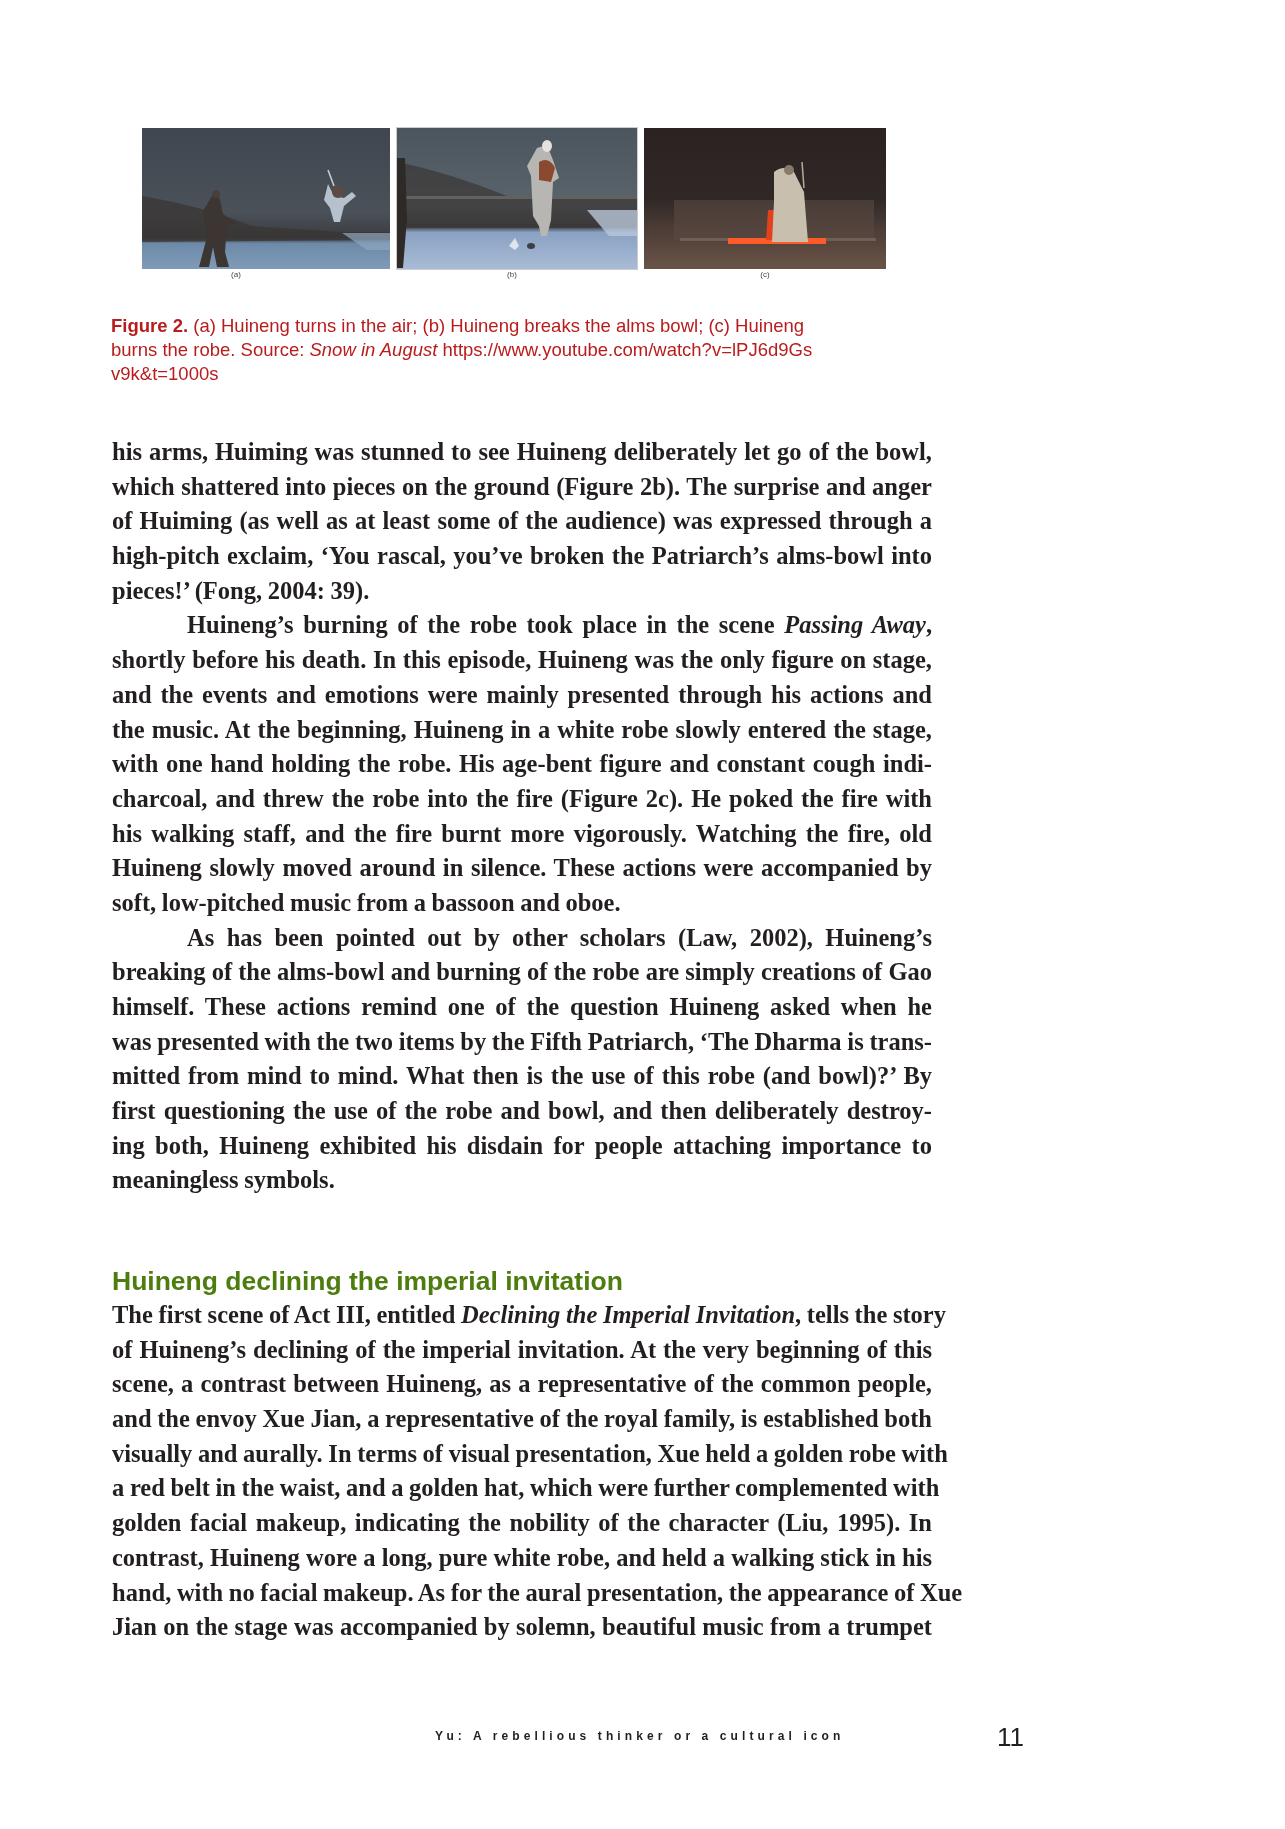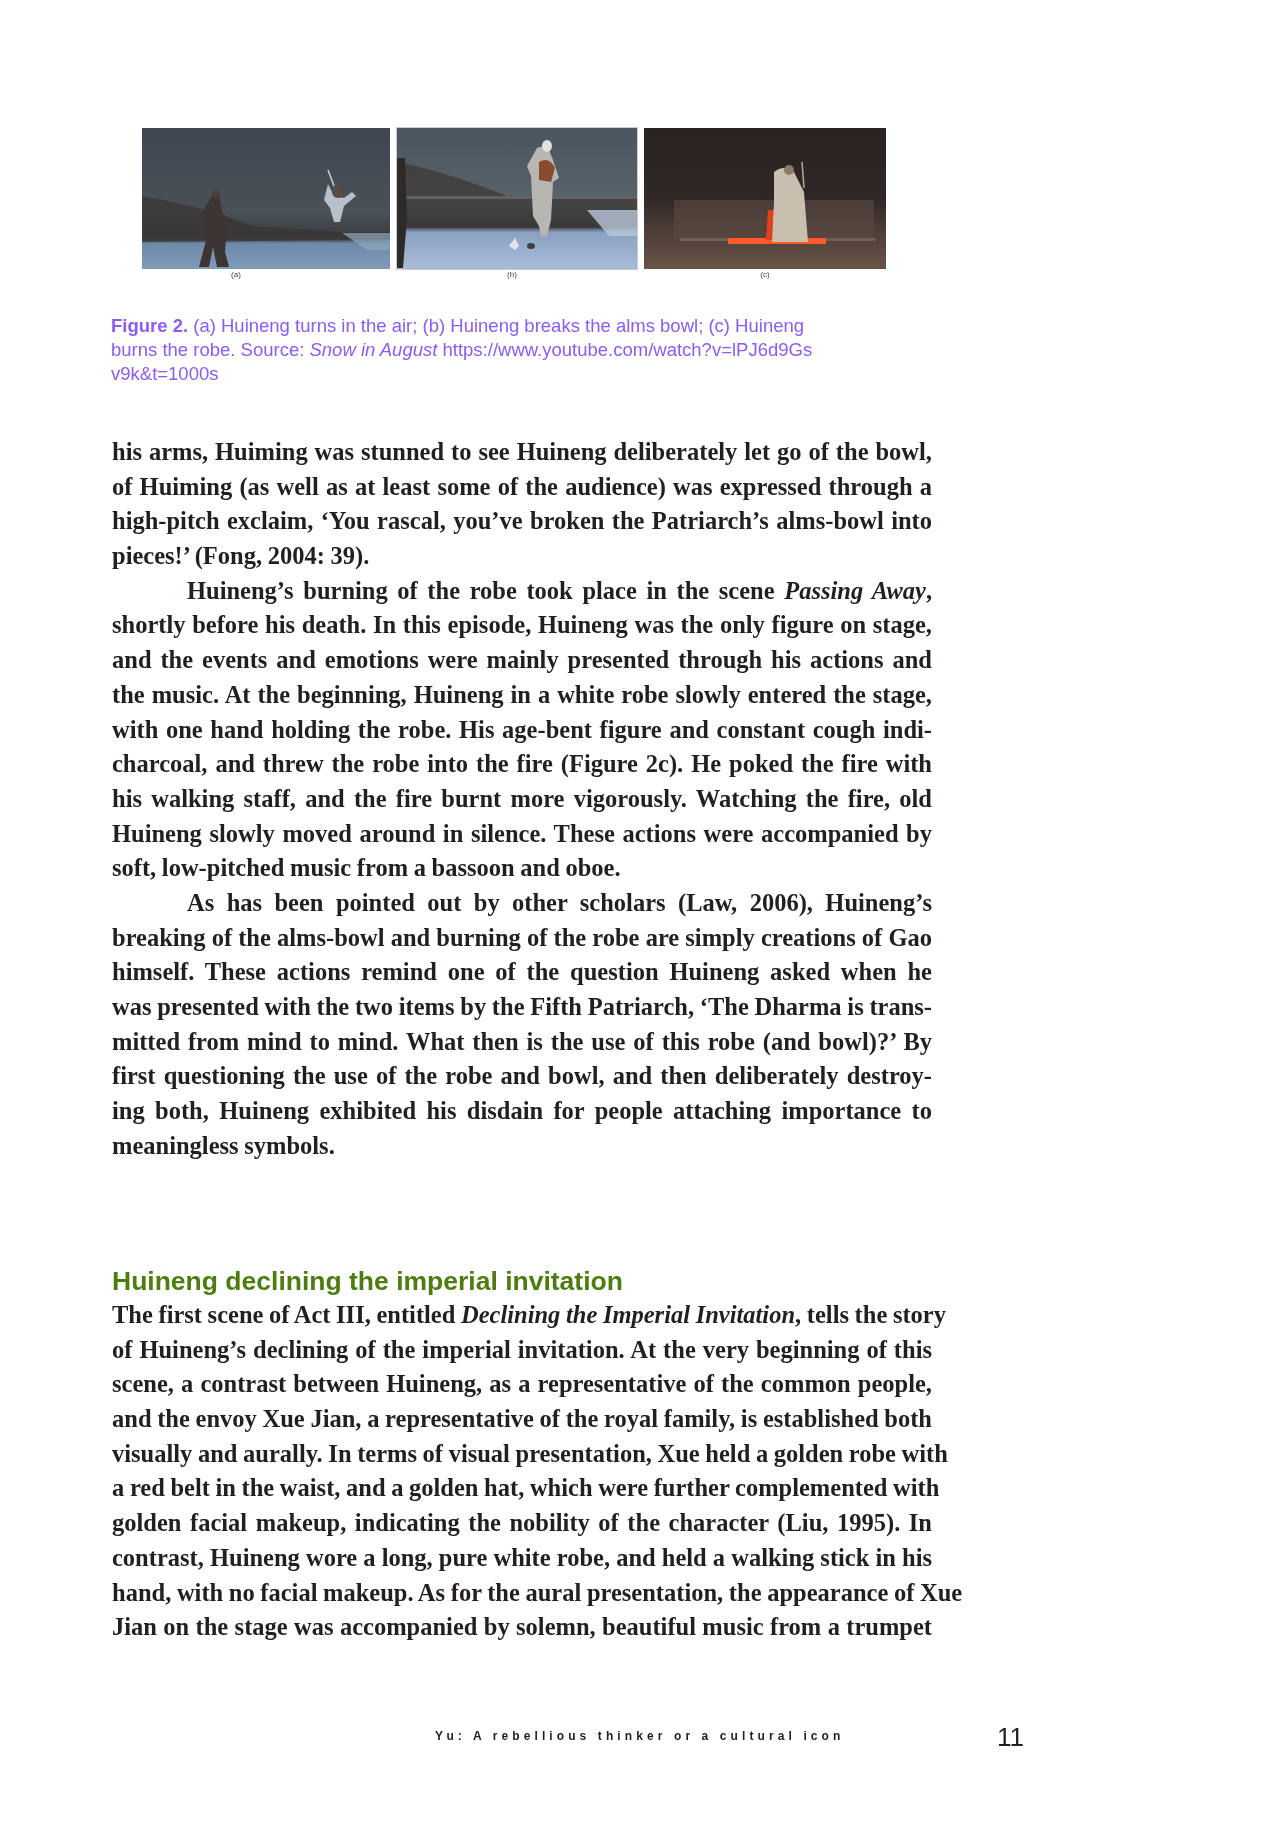--- a/index.html
+++ b/index.html
@@ -8,21 +8,21 @@
   .panel { position: absolute; top: 128px; height: 141px; overflow: hidden; }
   .panel svg { display: block; width: 100%; height: 100%; }
   #panel-a { left: 142px; width: 248px; }
   #panel-b { left: 397px; width: 240px; box-shadow: 0 0 0 1px #c9cdd2; }
   #panel-c { left: 644px; width: 242px; }
   .sublabel { position: absolute; top: 270px; font-family: "Liberation Sans", sans-serif; font-size: 8px; color: #444; transform: translateX(-50%); }
   #label-a { left: 236px; }
   #label-b { left: 512px; }
   #label-c { left: 765px; }
 
-  .caption { position: absolute; left: 111px; top: 314px; width: 820px; font-family: "Liberation Sans", sans-serif; font-size: 18.5px; line-height: 24px; color: #8b5cf6; }
+  .caption { position: absolute; left: 111px; top: 314px; width: 820px; font-family: "Liberation Sans", sans-serif; font-size: 18.5px; line-height: 24px; color: #b91c1c; }
   .caption .fig-label { font-weight: bold; }
   .caption i { font-style: italic; }
 
   .body-text { position: absolute; left: 112px; width: 820px; font-family: "Liberation Serif", serif; font-size: 24.5px; color: #231f20; }
   .line { height: 34.7px; line-height: 34.7px; white-space: nowrap; text-align: justify; text-align-last: justify; word-spacing: -0.5px; font-weight: bold; }
   .line.last { text-align-last: left; }
   .line.indent { padding-left: 75px; }
   .line i { font-style: italic; }
   #block1 { top: 435px; }
   #block2 { top: 1298px; }
@@ -106,33 +106,34 @@
 </div>
 
 <div class="caption">
   <div><span class="fig-label">Figure 2.</span><span> (a) Huineng turns in the air; (b) Huineng breaks the alms bowl; (c) Huineng</span></div>
   <div><span>burns the robe. Source: </span><i>Snow in August</i><span> https://www.youtube.com/watch?v=lPJ6d9Gs</span></div>
   <div><span>v9k&amp;t=1000s</span></div>
 </div>
 
 <div class="body-text" id="block1">
     <div class="line">his arms, Huiming was stunned to see Huineng deliberately let go of the bowl,</div>
+    <div class="line">which shattered into pieces on the ground (Figure 2b). The surprise and anger</div>
     <div class="line">of Huiming (as well as at least some of the audience) was expressed through a</div>
     <div class="line">high-pitch exclaim, ‘You rascal, you’ve broken the Patriarch’s alms-bowl into</div>
     <div class="line last">pieces!’ (Fong, 2004: 39).</div>
     <div class="line indent"><span>Huineng’s burning of the robe took place in the scene </span><i>Passing Away</i><span>,</span></div>
     <div class="line">shortly before his death. In this episode, Huineng was the only figure on stage,</div>
     <div class="line">and the events and emotions were mainly presented through his actions and</div>
     <div class="line">the music. At the beginning, Huineng in a white robe slowly entered the stage,</div>
     <div class="line">with one hand holding the robe. His age-bent figure and constant cough indi-</div>
     <div class="line">charcoal, and threw the robe into the fire (Figure 2c). He poked the fire with</div>
     <div class="line">his walking staff, and the fire burnt more vigorously. Watching the fire, old</div>
     <div class="line">Huineng slowly moved around in silence. These actions were accompanied by</div>
     <div class="line last">soft, low-pitched music from a bassoon and oboe.</div>
-    <div class="line indent">As has been pointed out by other scholars (Law, 2006), Huineng’s</div>
+    <div class="line indent">As has been pointed out by other scholars (Law, 2002), Huineng’s</div>
     <div class="line">breaking of the alms-bowl and burning of the robe are simply creations of Gao</div>
     <div class="line">himself. These actions remind one of the question Huineng asked when he</div>
     <div class="line">was presented with the two items by the Fifth Patriarch, ‘The Dharma is trans-</div>
     <div class="line">mitted from mind to mind. What then is the use of this robe (and bowl)?’ By</div>
     <div class="line">first questioning the use of the robe and bowl, and then deliberately destroy-</div>
     <div class="line">ing both, Huineng exhibited his disdain for people attaching importance to</div>
     <div class="line last">meaningless symbols.</div>
   </div>
 
 <h2 class="section-heading">Huineng declining the imperial invitation</h2>

